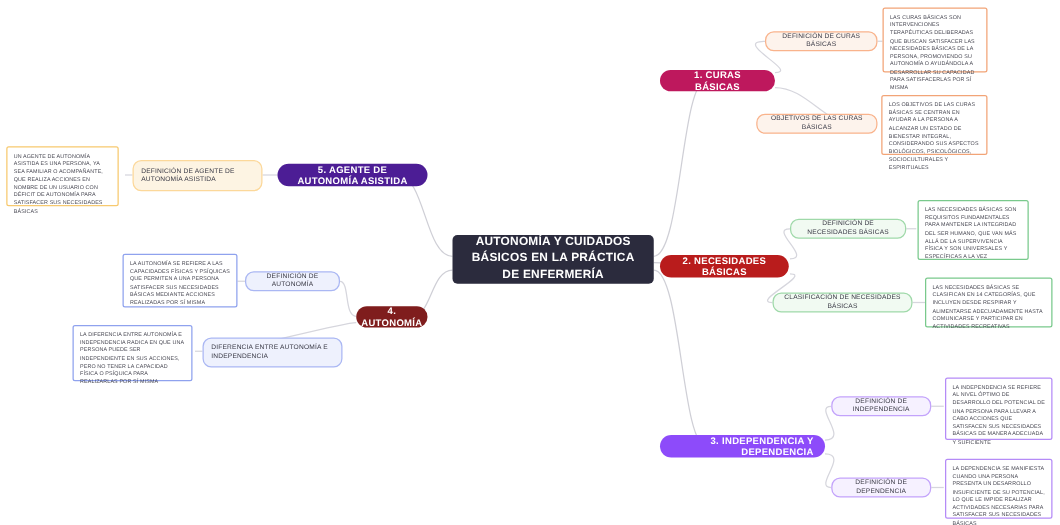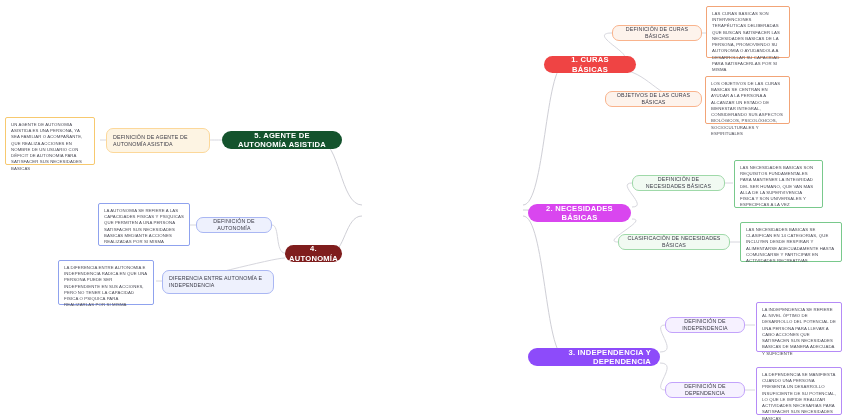--- a/index.html
+++ b/index.html
@@ -22,24 +22,24 @@
     padding:6px 8px;
   }
 
   
   .branch{
     border-radius:9px;color:#ffffff;
     font-size:7.6px;font-weight:bold;letter-spacing:.25px;
     display:flex;align-items:center;justify-content:center;
     padding:4px 9px;text-align:center;line-height:1.2;
   }
-  .b-orange{background:#ef4444;margin-left:16px;}
-  .b-green{background:#d946ef;}
+  .b-orange{background:#be185d;}
+  .b-green{background:#b91c1c;}
   .b-purple{background:#8d4bfa;}
-  .b-amber{background:#14532d;}
+  .b-amber{background:#4c1d95;}
   .b-blue{background:#7f1d1d;}
 
   
   .sub{
     border-radius:7px;background:#ffffff;
     font-size:5.3px;letter-spacing:.15px;line-height:1.3;
     display:flex;align-items:center;justify-content:center;
     padding:3px 6px;text-align:center;color:#3a3a46;
     border:1px solid #ccc;
   }
@@ -101,20 +101,21 @@
       <path d="M725,183 L733,183"></path>
       <path d="M730,242 L740,242"></path>
       <path d="M745,325 L755,325"></path>
       <path d="M745,390 L755,390"></path>
       <path d="M106,140 L100,140"></path>
       <path d="M190,225 L196,225"></path>
       <path d="M156,281 L162,281"></path>
     </g>
   </svg>
 
+  <div class="node root" style="left:362px;top:188px;width:161px;height:39px;">AUTONOMÍA Y CUIDADOS BÁSICOS EN LA PRÁCTICA DE ENFERMERÍA</div>
 
   <div class="node branch b-orange" style="left:528px;top:56px;width:92px;height:17px;">1. CURAS BÁSICAS</div>
 
   <div class="node sub s-orange" style="left:612px;top:25px;width:90px;height:16px;">DEFINICIÓN DE CURAS BÁSICAS</div>
   <div class="node note n-orange" style="left:706px;top:6px;width:84px;height:52px;">LAS CURAS BÁSICAS SON INTERVENCIONES TERAPÉUTICAS DELIBERADAS QUE BUSCAN SATISFACER LAS NECESIDADES BÁSICAS DE LA PERSONA, PROMOVIENDO SU AUTONOMÍA O AYUDÁNDOLA A DESARROLLAR SU CAPACIDAD PARA SATISFACERLAS POR SÍ MISMA</div>
 
   <div class="node sub s-orange" style="left:605px;top:91px;width:97px;height:16px;">OBJETIVOS DE LAS CURAS BÁSICAS</div>
   <div class="node note n-orange" style="left:705px;top:76px;width:85px;height:48px;">LOS OBJETIVOS DE LAS CURAS BÁSICAS SE CENTRAN EN AYUDAR A LA PERSONA A ALCANZAR UN ESTADO DE BIENESTAR INTEGRAL, CONSIDERANDO SUS ASPECTOS BIOLÓGICOS, PSICOLÓGICOS, SOCIOCULTURALES Y ESPIRITUALES</div>
 
   <div class="node branch b-green" style="left:528px;top:204px;width:103px;height:18px;">2. NECESIDADES BÁSICAS</div>

